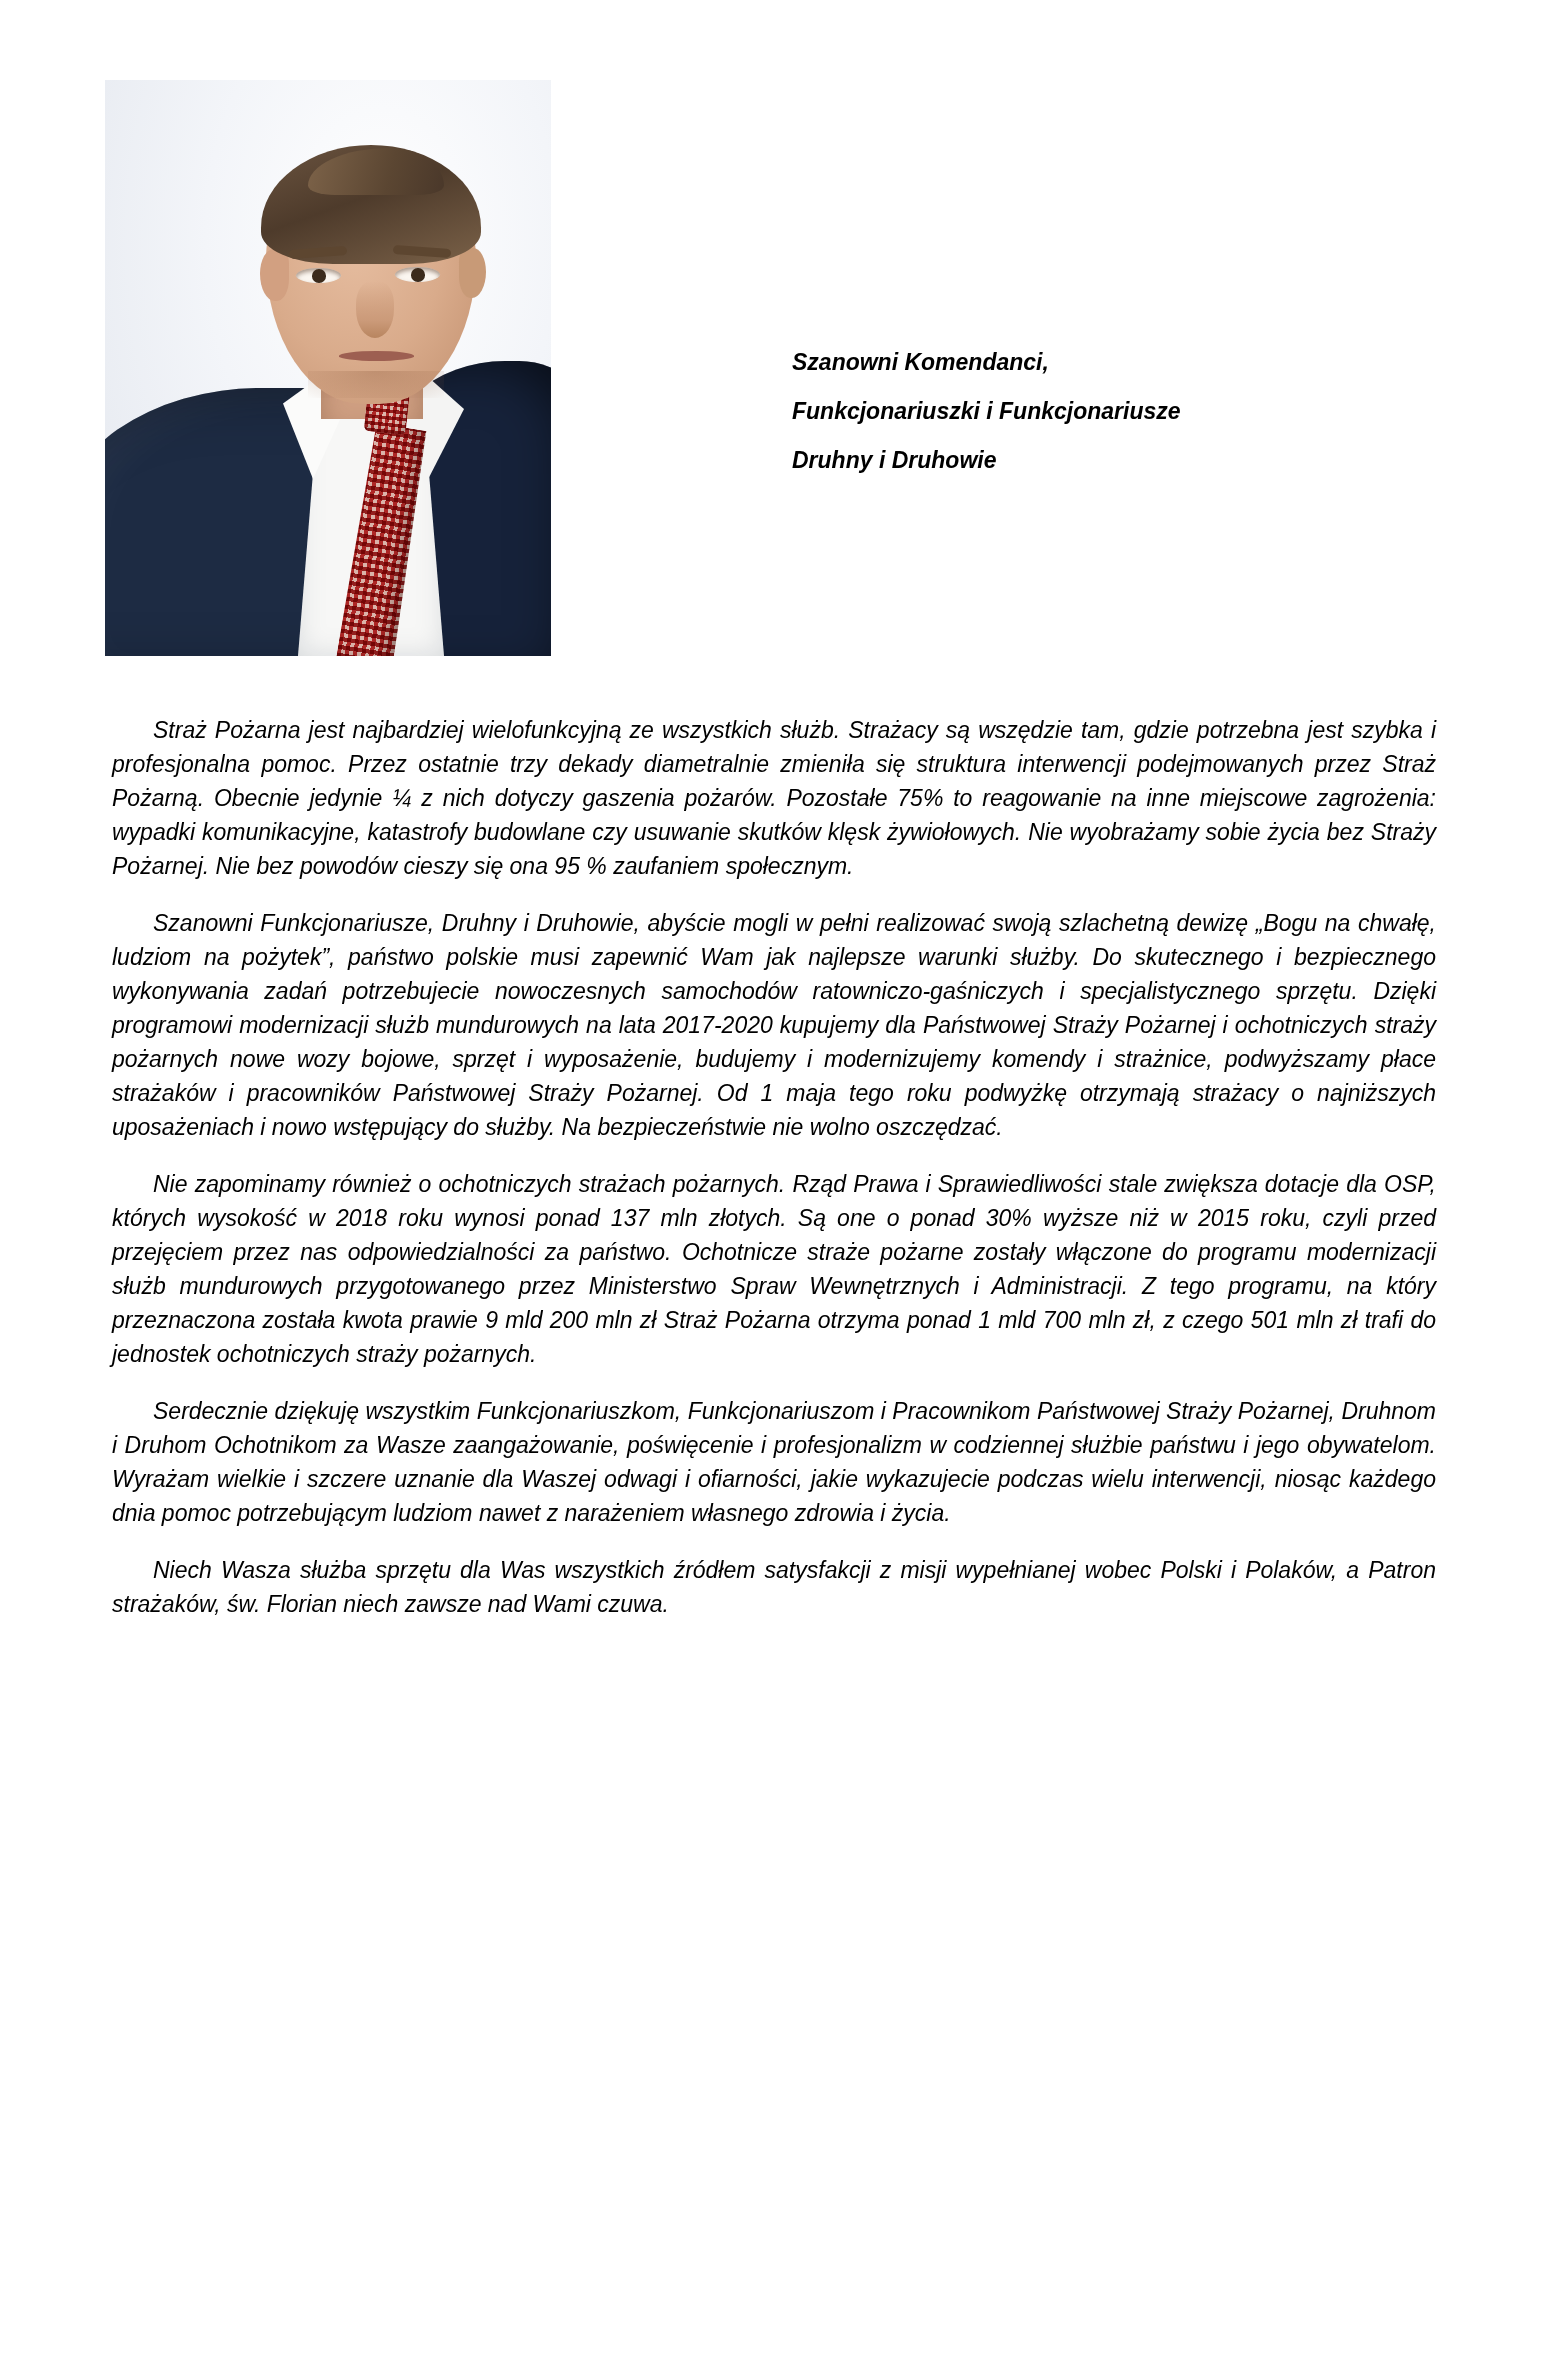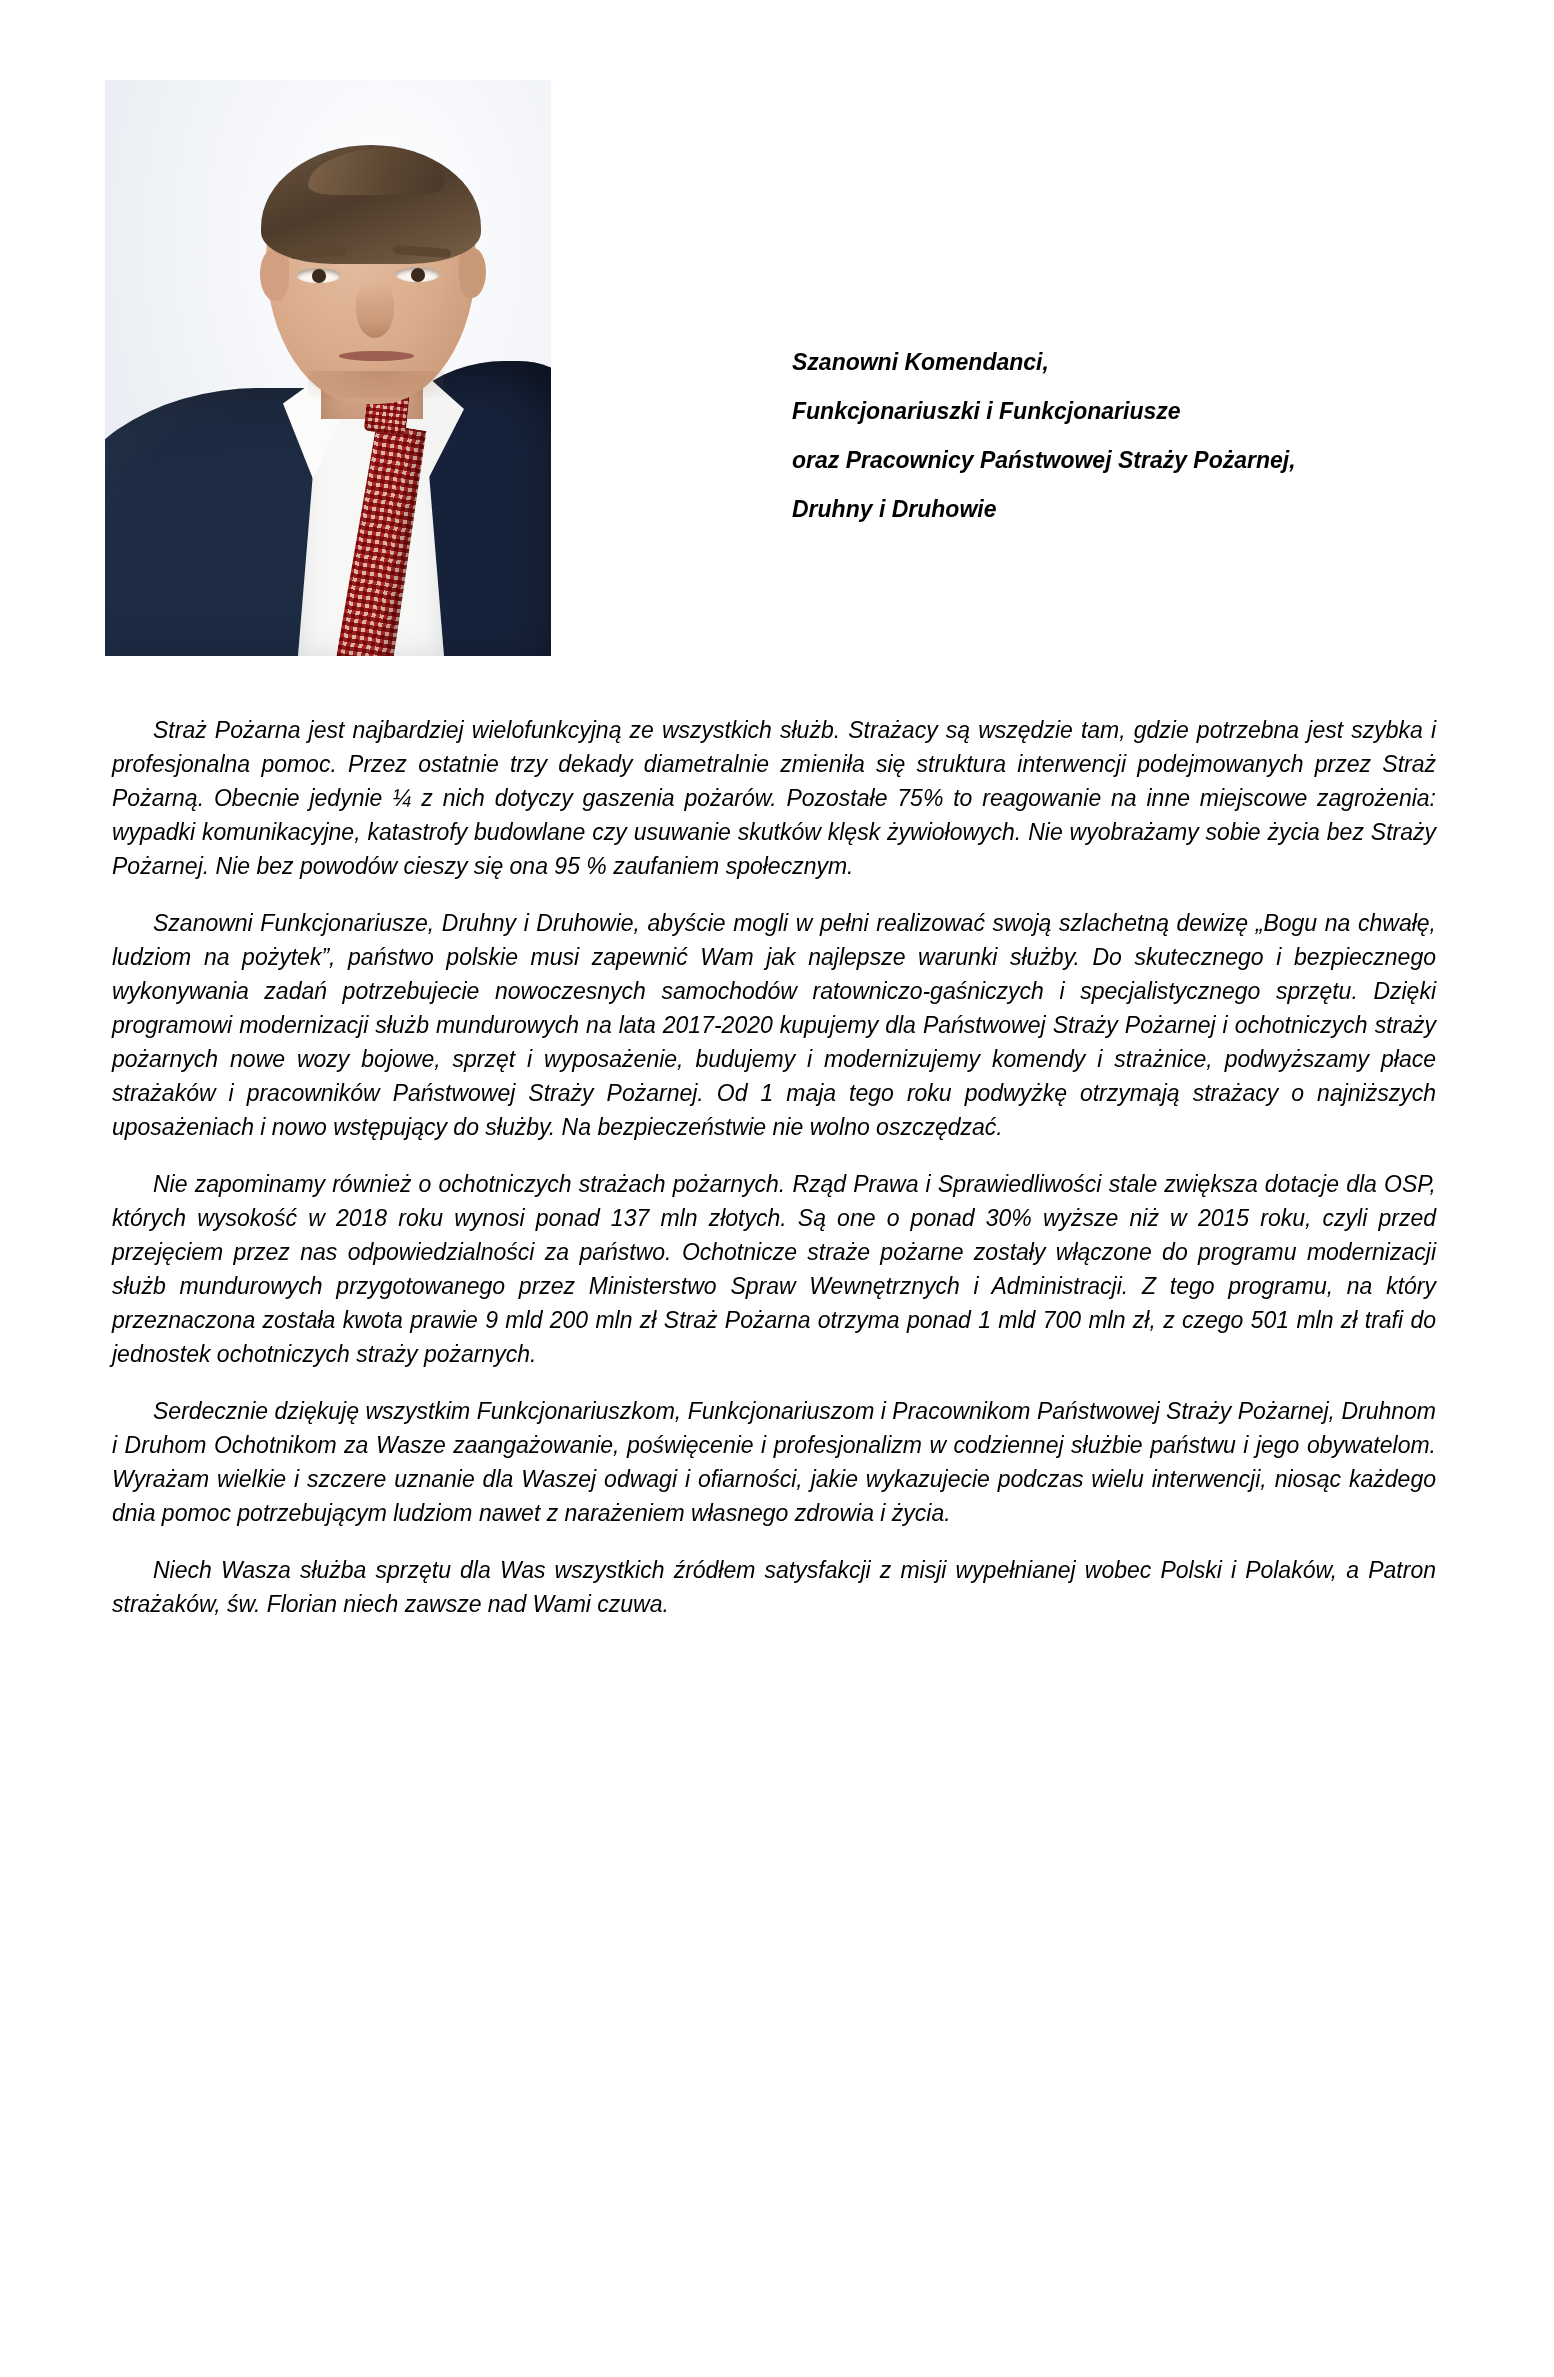--- a/index.html
+++ b/index.html
@@ -314,21 +314,20 @@
     <div class="pupil-l"></div>
     <div class="pupil-r"></div>
     <div class="nose"></div>
     <div class="mouth"></div>
     <div class="chin-shadow"></div>
   </div>
 
   <div class="salutation">
     <div class="sal-line">Szanowni Komendanci,</div>
     <div class="sal-line">Funkcjonariuszki i Funkcjonariusze</div>
-    <div class="sal-line">oraz Pracownicy Państwowej Straży Pożarnej,</div>
     <div class="sal-line">Druhny i Druhowie</div>
   </div>
 
   <div class="body-text">
     <p>Straż Pożarna jest najbardziej wielofunkcyjną ze wszystkich służb. Strażacy są wszędzie tam, gdzie potrzebna jest szybka i profesjonalna pomoc. Przez ostatnie trzy dekady diametralnie zmieniła się struktura interwencji podejmowanych przez Straż Pożarną. Obecnie jedynie ¼ z nich dotyczy gaszenia pożarów. Pozostałe 75% to reagowanie na inne miejscowe zagrożenia: wypadki komunikacyjne, katastrofy budowlane czy usuwanie skutków klęsk żywiołowych. Nie wyobrażamy sobie życia bez Straży Pożarnej. Nie bez powodów cieszy się ona 95 % zaufaniem społecznym.</p>
     <p>Szanowni Funkcjonariusze, Druhny i Druhowie, abyście mogli w pełni realizować swoją szlachetną dewizę „Bogu na chwałę, ludziom na pożytek”, państwo polskie musi zapewnić Wam jak najlepsze warunki służby. Do skutecznego i bezpiecznego wykonywania zadań potrzebujecie nowoczesnych samochodów ratowniczo-gaśniczych i specjalistycznego sprzętu. Dzięki programowi modernizacji służb mundurowych na lata 2017-2020 kupujemy dla Państwowej Straży Pożarnej i ochotniczych straży pożarnych nowe wozy bojowe, sprzęt i wyposażenie, budujemy i modernizujemy komendy i strażnice, podwyższamy płace strażaków i pracowników Państwowej Straży Pożarnej. Od 1 maja tego roku podwyżkę otrzymają strażacy o najniższych uposażeniach i nowo wstępujący do służby. Na bezpieczeństwie nie wolno oszczędzać.</p>
     <p>Nie zapominamy również o ochotniczych strażach pożarnych. Rząd Prawa i Sprawiedliwości stale zwiększa dotacje dla OSP, których wysokość w 2018 roku wynosi ponad 137 mln złotych. Są one o ponad 30% wyższe niż w 2015 roku, czyli przed przejęciem przez nas odpowiedzialności za państwo. Ochotnicze straże pożarne zostały włączone do programu modernizacji służb mundurowych przygotowanego przez Ministerstwo Spraw Wewnętrznych i Administracji. Z tego programu, na który przeznaczona została kwota prawie 9 mld 200 mln zł Straż Pożarna otrzyma ponad 1 mld 700 mln zł, z czego 501 mln zł trafi do jednostek ochotniczych straży pożarnych.</p>
     <p>Serdecznie dziękuję wszystkim Funkcjonariuszkom, Funkcjonariuszom i Pracownikom Państwowej Straży Pożarnej, Druhnom i Druhom Ochotnikom za Wasze zaangażowanie, poświęcenie i profesjonalizm w codziennej służbie państwu i jego obywatelom. Wyrażam wielkie i szczere uznanie dla Waszej odwagi i ofiarności, jakie wykazujecie podczas wielu interwencji, niosąc każdego dnia pomoc potrzebującym ludziom nawet z narażeniem własnego zdrowia i życia.</p>
     <p>Niech Wasza służba sprzętu dla Was wszystkich źródłem satysfakcji z misji wypełnianej wobec Polski i Polaków, a Patron strażaków, św. Florian niech zawsze nad Wami czuwa.</p>
   </div>

